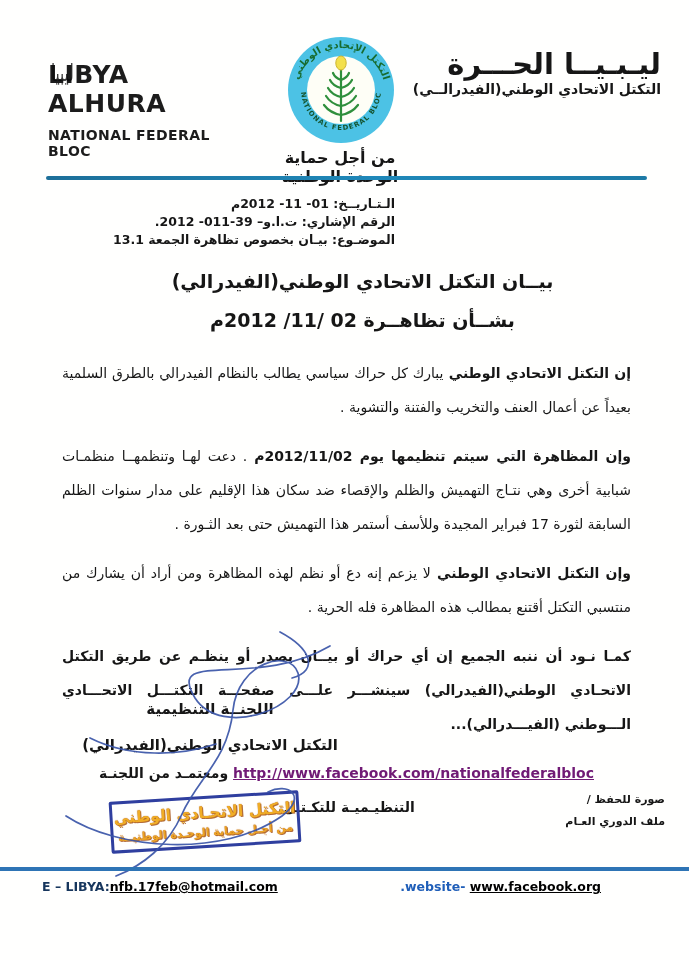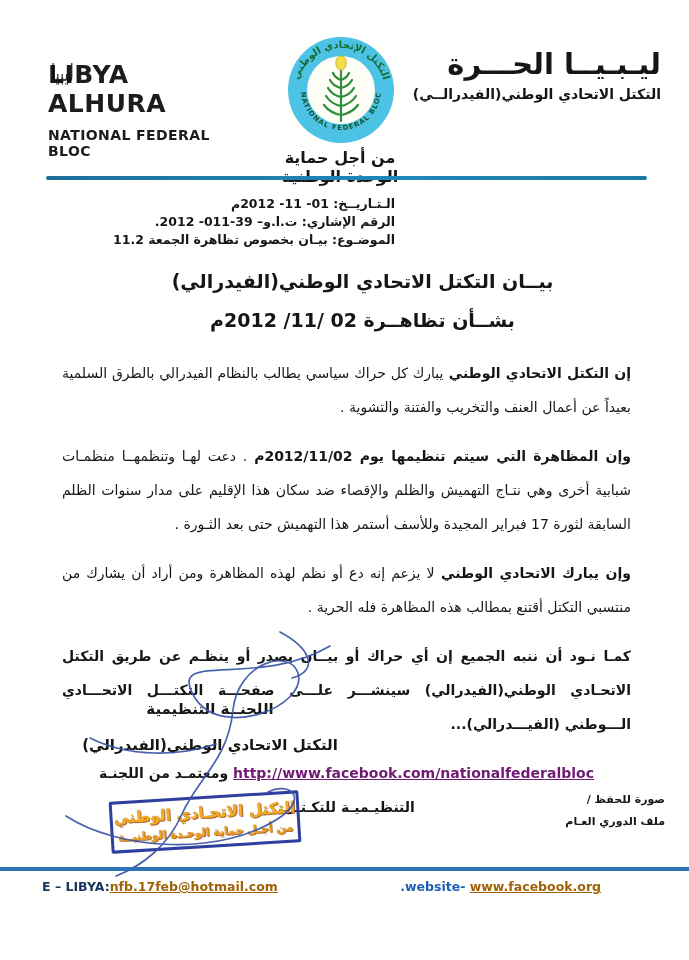--- a/index.html
+++ b/index.html
@@ -9,21 +9,21 @@
   .org-en{position:absolute;left:48px;top:60px;width:200px;}
   .org-en .title{position:relative;font-size:25px;font-weight:bold;letter-spacing:.5px;color:#1c1c1c;}
   .org-en .overlay{position:absolute;left:3px;top:-1px;font-size:15px;font-weight:400;
         letter-spacing:4px;color:rgba(10,10,10,.8);transform:scaleY(1.55);transform-origin:top;}
   .org-en .subtitle{font-size:14px;font-weight:bold;letter-spacing:.4px;margin-top:9px;color:#1c1c1c;}
   .logo{position:absolute;left:286px;top:34px;width:110px;height:112px;}
   .logo-caption{position:absolute;left:256px;top:148px;width:168px;text-align:center;
         font-size:16px;font-weight:bold;direction:rtl;}
   .org-ar{position:absolute;right:28px;top:48px;width:250px;text-align:right;direction:rtl;}
   .org-ar .title{font-size:29px;font-weight:bold;line-height:1.15;}
-  .org-ar .subtitle{font-size:14px;font-weight:bold;margin-top:5px;}
+  .org-ar .subtitle{font-size:14px;font-weight:bold;}
   .divider-top{position:absolute;left:46px;top:176px;width:601px;height:4px;border-radius:3px;
         background:linear-gradient(90deg,#1d6f99,#1f88b9 55%,#1d7aa6);}
   
   .meta{position:absolute;top:195px;right:294px;direction:rtl;text-align:right;
         font-size:12.5px;font-weight:bold;line-height:18px;white-space:nowrap;}
   
   .title-block{position:absolute;left:0;right:0;top:270px;text-align:center;direction:rtl;padding-left:36px;}
   .title-block .t1{font-size:19px;font-weight:bold;}
   .title-block .t2{font-size:19px;font-weight:bold;margin-top:17px;}
   
@@ -43,21 +43,21 @@
         text-shadow:0 0 1px #a34e10,1px 1px 0 rgba(163,78,16,.8);}
   .stamp .l2{font-size:11px;font-weight:bold;color:#eda526;margin-top:4px;
         text-shadow:0 0 1px #a34e10,1px 1px 0 rgba(163,78,16,.8);}
   .copy-note{position:absolute;right:24px;top:789px;direction:rtl;text-align:right;
         font-size:11px;font-weight:bold;line-height:22px;}
   .sig-svg{position:absolute;left:30px;top:618px;width:380px;height:275px;pointer-events:none;}
   
   .footer-line{position:absolute;left:0;top:867px;width:689px;height:3.5px;background:#2e74b5;}
   .footer{position:absolute;left:0;right:0;top:879px;font-size:12.5px;font-weight:bold;}
   .footer .mail{position:absolute;left:42px;white-space:nowrap;color:#17365d;}
-  .footer .mail a,.footer .site a{color:#a16207;text-decoration:underline;}
+  .footer .mail a,.footer .site a{color:#000000;text-decoration:underline;}
   .footer .site{position:absolute;right:88px;white-space:nowrap;color:#1f5eb8;}
   a{cursor:pointer;}
 </style>
 </head>
 <body>
 
 <div class="page">
 
   <div class="org-en">
     <div class="title">
@@ -100,32 +100,32 @@
   <div class="org-ar">
     <div class="title">ليـبـيــا الحـــرة</div>
     <div class="subtitle">التكتل الاتحادي الوطني(الفيدرالــي)</div>
   </div>
 
   <div class="divider-top"></div>
 
   <div class="meta">
     <div>الـتـاريــخ:  01-‏ 11-‏ 2012م</div>
     <div>الرقم الإشاري: ت.ا.و–  39-011-‏ 2012.</div>
-    <div>الموضـوع: بيـان بخصوص تظاهرة الجمعة 11.2</div>
+    <div>الموضـوع: بيـان بخصوص تظاهرة الجمعة 13.1</div>
   </div>
 
   <div class="title-block">
     <div class="t1">بيــان التكتل الاتحادي الوطني(الفيدرالي)</div>
     <div class="t2">بشــأن تظاهــرة  02‏ /11/‏ 2012م</div>
   </div>
 
   <div class="body-text" id="body-text">
       <p class="para" dir="rtl"><span class="b">إن التكتل الاتحادي الوطني </span><span>يبارك كل حراك سياسي يطالب بالنظام الفيدرالي بالطرق السلمية بعيداً عن أعمال العنف والتخريب والفتنة والتشوية .</span></p>
       <p class="para" dir="rtl"><span class="b">وإن المظاهرة التي سيتم تنظيمها يوم 2012/11/02م</span><span> . دعت لهـا وتنظمهــا منظمـات شبابية أخرى وهي نتـاج التهميش والظلم والإقصاء ضد سكان هذا الإقليم على مدار سنوات الظلم السابقة لثورة 17 فبراير المجيدة وللأسف أستمر هذا التهميش حتى بعد الثـورة .</span></p>
-      <p class="para" dir="rtl"><span class="b">وإن يبارك الاتحادي الوطني </span><span>لا يزعم إنه دع أو نظم لهذه المظاهرة ومن أراد أن يشارك من منتسبي التكتل أقتنع بمطالب هذه المظاهرة فله الحرية .</span></p>
+      <p class="para" dir="rtl"><span class="b">وإن التكتل الاتحادي الوطني </span><span>لا يزعم إنه دع أو نظم لهذه المظاهرة ومن أراد أن يشارك من منتسبي التكتل أقتنع بمطالب هذه المظاهرة فله الحرية .</span></p>
       <p class="para" dir="rtl"><span class="b">كمـا نـود أن ننبه الجميع إن أي حراك أو بيــان يصدر أو ينظـم عن طريق التكتل الاتحـادي الوطني(الفيدرالي) سينشـــر علـــى صفحـــة التكتـــل الاتحـــادي الـــوطني (الفيـــدرالي)...</span></p>
       <p class="para center" dir="rtl"><a class="b link" dir="ltr">http://www.facebook.com/nationalfederalbloc</a><span class="b"> ومعتمـد من اللجنـة التنظيـميـة للتكـتـل.</span></p>
     </div>
 
   <div class="sig-block">
     <div class="s1">اللجنــة التنظيمية</div>
     <div class="s2">التكتل الاتحادي الوطني(الفيدرالي)</div>
   </div>
 
   <div class="stamp">

